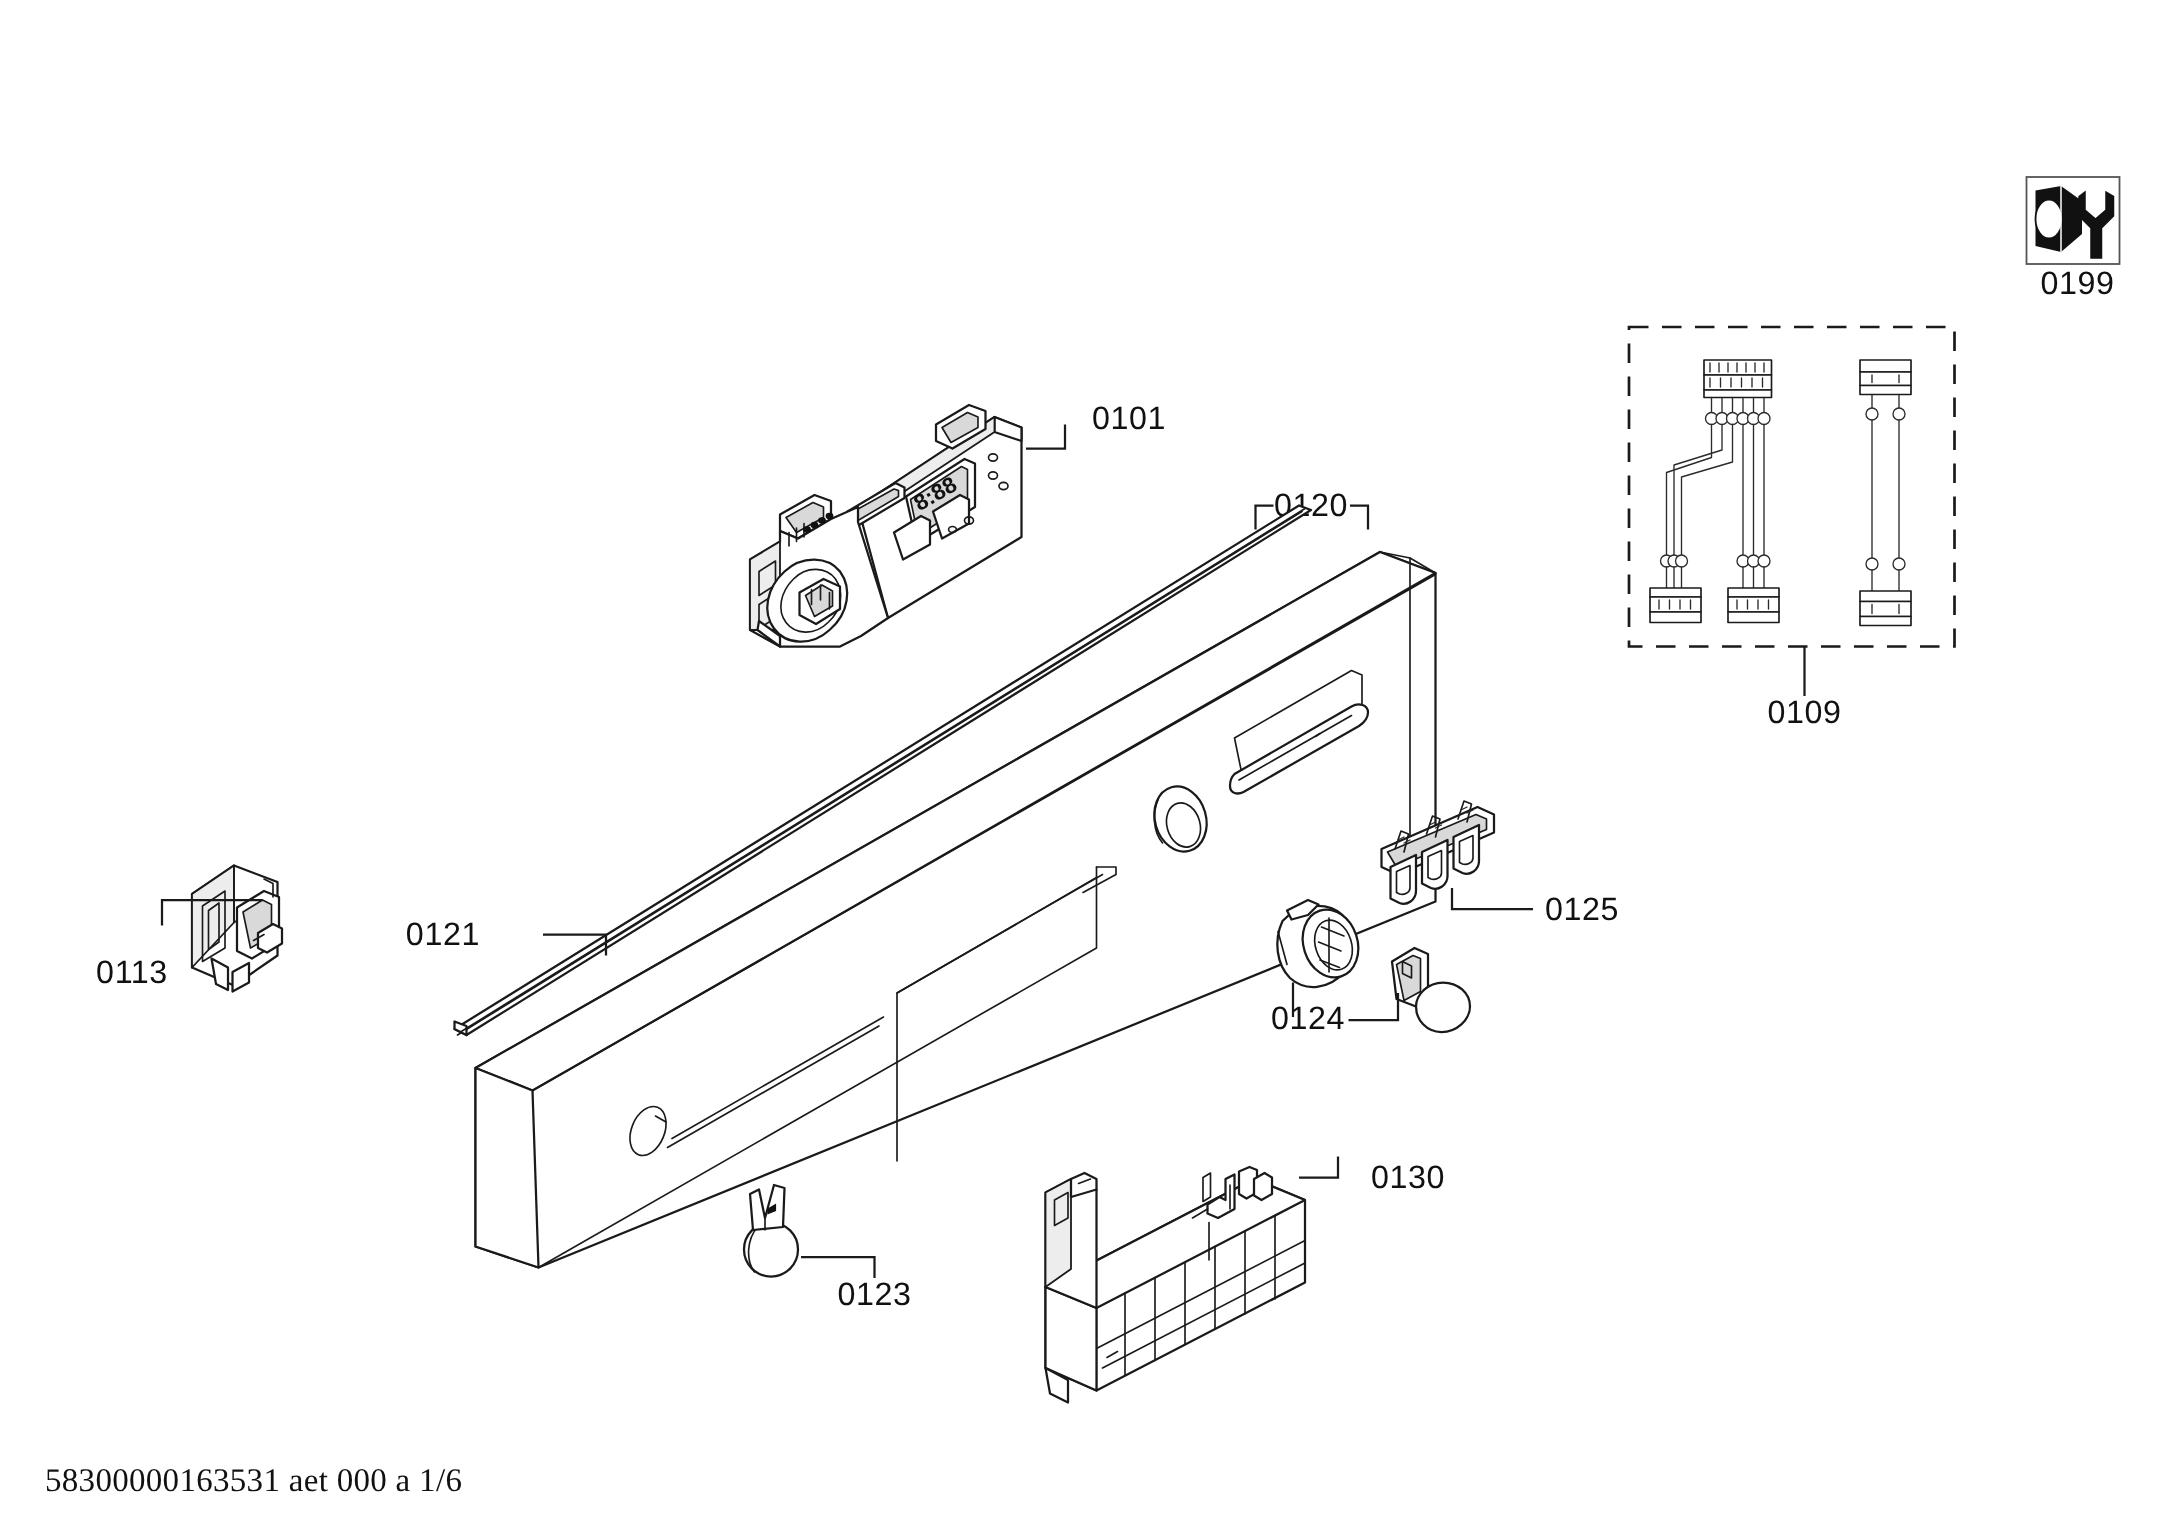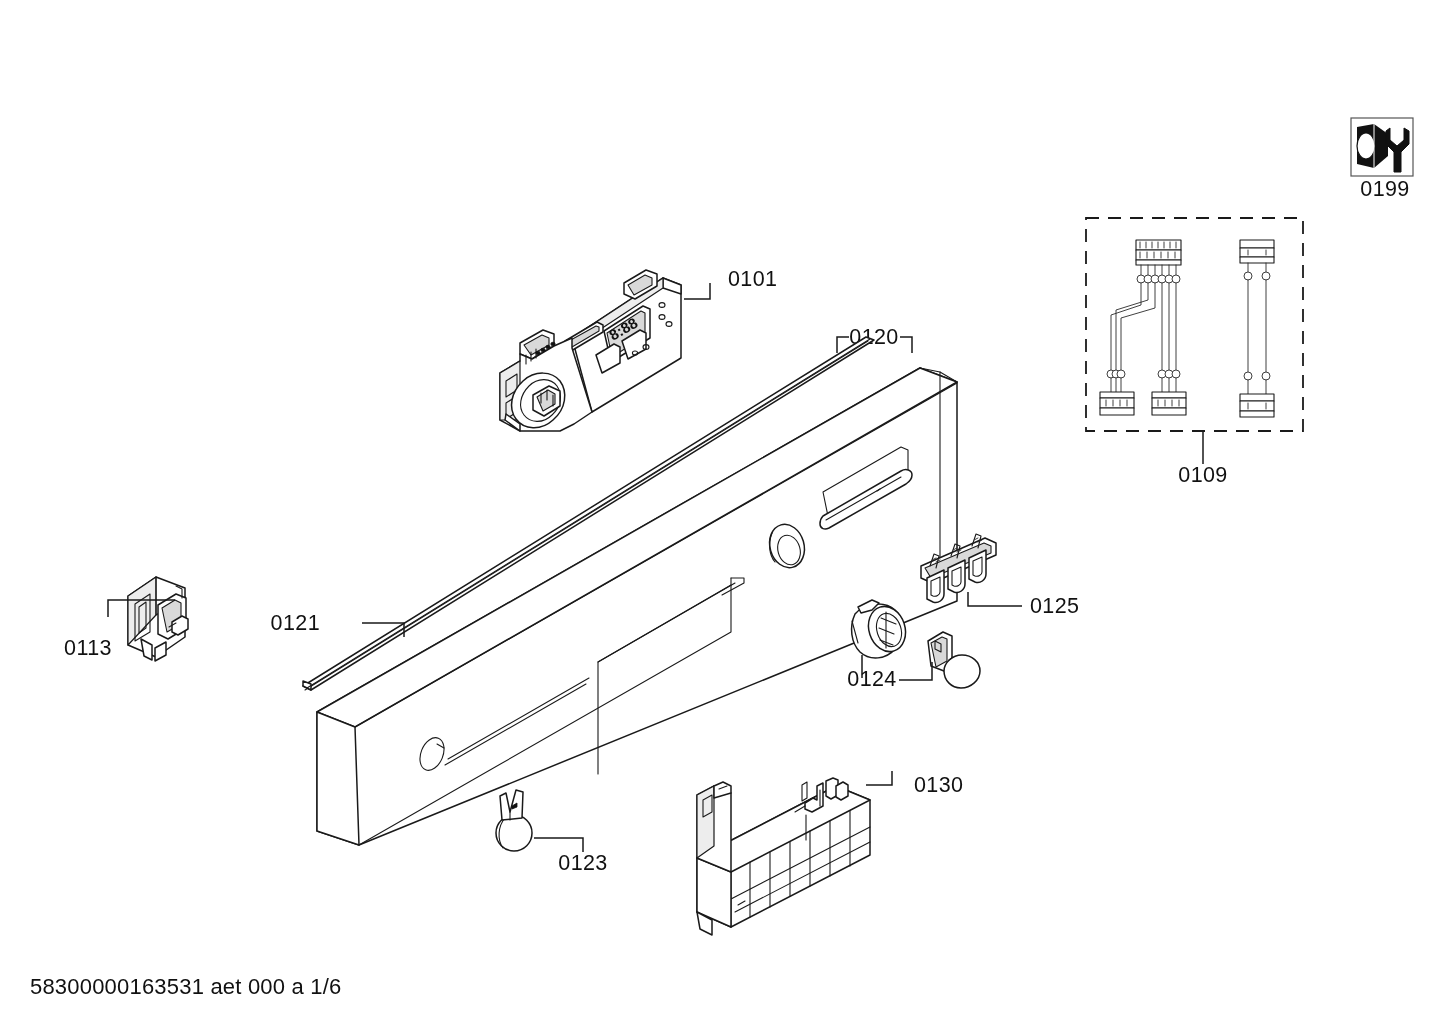--- a/index.html
+++ b/index.html
@@ -35,21 +35,21 @@
   .lbl {
     font-family: "Liberation Sans", sans-serif;
     font-size: 21.5px;
     fill: #111111;
     letter-spacing: 0.4px;
   }
   .footer-text {
     position: absolute;
     left: 30px;
     top: 974px;
-    font-family: Liberation Sans, sans-serif;
+    font-family: Liberation Serif, serif;
     font-size: 22px;
     color: #111111;
     letter-spacing: 0.2px;
     white-space: nowrap;
   }
 </style>
 </head>
 <body>
 
 <div id="diagram-root">

